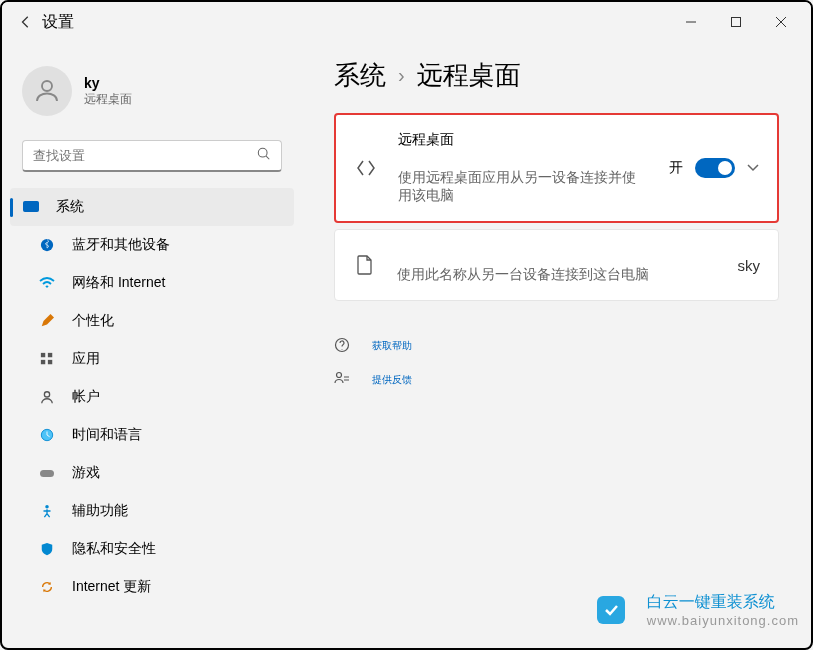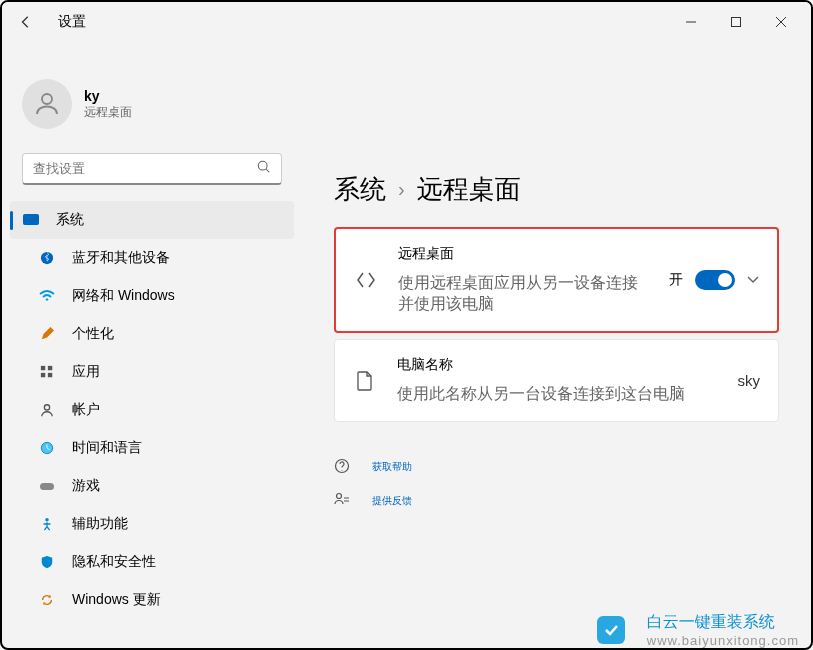--- a/index.html
+++ b/index.html
@@ -1,24 +1,24 @@
 <!DOCTYPE html>
 <html><head>
   <meta charset="utf-8">
   <style>
     * { margin: 0; padding: 0; box-sizing: border-box; font-family: "Microsoft YaHei", "Segoe UI", sans-serif; }
     body { width: 813px; height: 650px; background: #f3f3f3; border: 2px solid #000; border-radius: 8px; overflow: hidden; position: relative; }
     
     .titlebar { height: 40px; display: flex; align-items: center; padding: 0 8px; background: #f3f3f3; }
     .back-btn { width: 32px; height: 32px; display: flex; align-items: center; justify-content: center; font-size: 14px; cursor: pointer; }
-    .title { font-size: 14px; margin-left: 16px; }
+    .title { font-size: 16px; }
     .window-controls { margin-left: auto; display: flex; gap: 0; }
     .win-ctrl { width: 45px; height: 32px; display: flex; align-items: center; justify-content: center; cursor: pointer; }
     
-    .content { display: flex; height: calc(100% - 40px); align-items: center; }
+    .content { display: flex; height: calc(100% - 40px); }
     
     .sidebar { width: 300px; padding: 16px 0; }
     .user-section { display: flex; align-items: center; padding: 8px 20px; margin-bottom: 16px; }
     .avatar { width: 50px; height: 50px; background: #e0e0e0; border-radius: 50%; display: flex; align-items: center; justify-content: center; }
     .user-info { margin-left: 12px; }
     .user-name { font-size: 14px; font-weight: 600; }
     .user-type { font-size: 12px; color: #666; }
     
     .search-box { margin: 0 20px 16px; display: flex; align-items: center; background: #fff; border: 1px solid #ccc; border-radius: 4px; padding: 6px 10px; border-bottom: 2px solid #888; gap: 10px; }
     .search-input { flex: 1; border: none; outline: none; font-size: 13px; background: transparent; }
@@ -32,35 +32,35 @@
     
     .main { flex: 1; padding: 16px 32px; overflow-y: auto; }
     .breadcrumb { display: flex; align-items: center; font-size: 26px; font-weight: 500; margin-bottom: 20px; }
     .breadcrumb .sep { margin: 0 12px; color: #888; font-size: 20px; }
     
     .card { background: #fff; border: 1px solid #e5e5e5; border-radius: 4px; padding: 16px 18px; margin-bottom: 6px; display: flex; align-items: center; }
     .card.highlight { border: 2px solid #e53935; }
     .card-icon { width: 24px; margin-right: 20px; display: flex; align-items: center; justify-content: center; color: #555; }
     .card-content { flex: 1; }
     .card-title { font-size: 14px; }
-    .card-desc { font-size: 16px; color: #666; margin-top: 10px; max-width: 240px; }
+    .card-desc { font-size: 14px; color: #666; margin-top: 20px; max-width: 240px; }
     .card-right { display: flex; align-items: center; gap: 12px; }
     .toggle-label { font-size: 14px; }
     .toggle { width: 40px; height: 20px; background: #0067c0; border-radius: 10px; position: relative; cursor: pointer; }
     .toggle::after { content: ""; position: absolute; right: 3px; top: 3px; width: 14px; height: 14px; background: #fff; border-radius: 50%; }
     .chevron { color: #666; cursor: pointer; font-size: 12px; }
     .pc-name { font-size: 15px; color: #333; }
     .external-icon { color: #666; font-size: 14px; }
     
     .links { margin-top: 28px; }
     .link-row { display: flex; align-items: center; padding: 8px 0; font-size: 10px; }
     .link-icon { width: 20px; margin-right: 18px; color: #555; }
     .link-text { color: #0067c0; cursor: pointer; }
     
-    .watermark { position: absolute; bottom: 0; right: 12px; font-size: 16px; color: #0e90d2; font-weight: 500; display: flex; align-items: center; gap: 22px; }
+    .watermark { position: absolute; bottom: 20px; right: 12px; font-size: 16px; color: #0e90d2; font-weight: 500; display: flex; align-items: center; gap: 22px; }
     .watermark .url { font-size: 13px; color: #999; letter-spacing: 1px; display: block; }
     .watermark-logo { width: 28px; height: 28px; background: #29a7e1; border-radius: 6px; display: flex; align-items: center; justify-content: center; color: #fff; }
   </style>
 </head>
 <body>
 
 <div class="titlebar">
   <div class="back-btn">
     <svg width="14" height="14" viewBox="0 0 16 16">
         <path d="M10 2 L4 8 L10 14" stroke="#333" stroke-width="1.5" fill="none"></path>
@@ -127,21 +127,21 @@
             </svg>
           </span>
         <span>蓝牙和其他设备</span>
       </li>
       <li class="nav-item">
         <span class="nav-icon">
             <svg width="16" height="12" viewBox="0 0 16 12">
               <path d="M1 4 Q8 -2 15 4 M4 7 Q8 3 12 7 M7 10 Q8 9 9 10" stroke="#0099dd" fill="none" stroke-width="1.8"></path>
             </svg>
           </span>
-        <span>网络和 Windows</span>
+        <span>网络和 Internet</span>
       </li>
       <li class="nav-item">
         <span class="nav-icon">
             <svg width="14" height="14" viewBox="0 0 16 16">
               <path d="M2 14l2-6 8-8 4 4-8 8z" fill="#d97706"></path>
             </svg>
           </span>
         <span>个性化</span>
       </li>
       <li class="nav-item">
@@ -198,21 +198,21 @@
           </span>
         <span>隐私和安全性</span>
       </li>
       <li class="nav-item">
         <span class="nav-icon">
             <svg width="14" height="14" viewBox="0 0 16 16">
               <path d="M3 8a5 5 0 0 1 9-3M13 8a5 5 0 0 1-9 3" stroke="#d97706" fill="none" stroke-width="1.5"></path>
               <path d="M12 2v3h-3M4 14v-3h3" fill="#d97706"></path>
             </svg>
           </span>
-        <span>Windows 更新</span>
+        <span>Internet 更新</span>
       </li>
     </ul>
   </div>
 
   <div class="main">
     <div class="breadcrumb">
       <span>系统</span>
       <span class="sep">›</span>
       <span>远程桌面</span>
     </div>
@@ -237,21 +237,20 @@
     </div>
 
     <div class="card">
       <div class="card-icon">
         <svg width="18" height="20" viewBox="0 0 18 20">
             <path d="M3 1h8l4 4v13a1 1 0 0 1-1 1H3a1 1 0 0 1-1-1V2a1 1 0 0 1 1-1z" fill="none" stroke="#555" stroke-width="1.3"></path>
             <path d="M11 1v4h4" fill="none" stroke="#555" stroke-width="1.3"></path>
           </svg>
       </div>
       <div class="card-content">
-        <div class="card-title">电脑名称</div>
         <div class="card-desc" style="max-width:none">使用此名称从另一台设备连接到这台电脑</div>
       </div>
       <div class="card-right">
         <span class="pc-name">sky</span>
       </div>
     </div>
 
 
     <div class="links">
       <div class="link-row">

